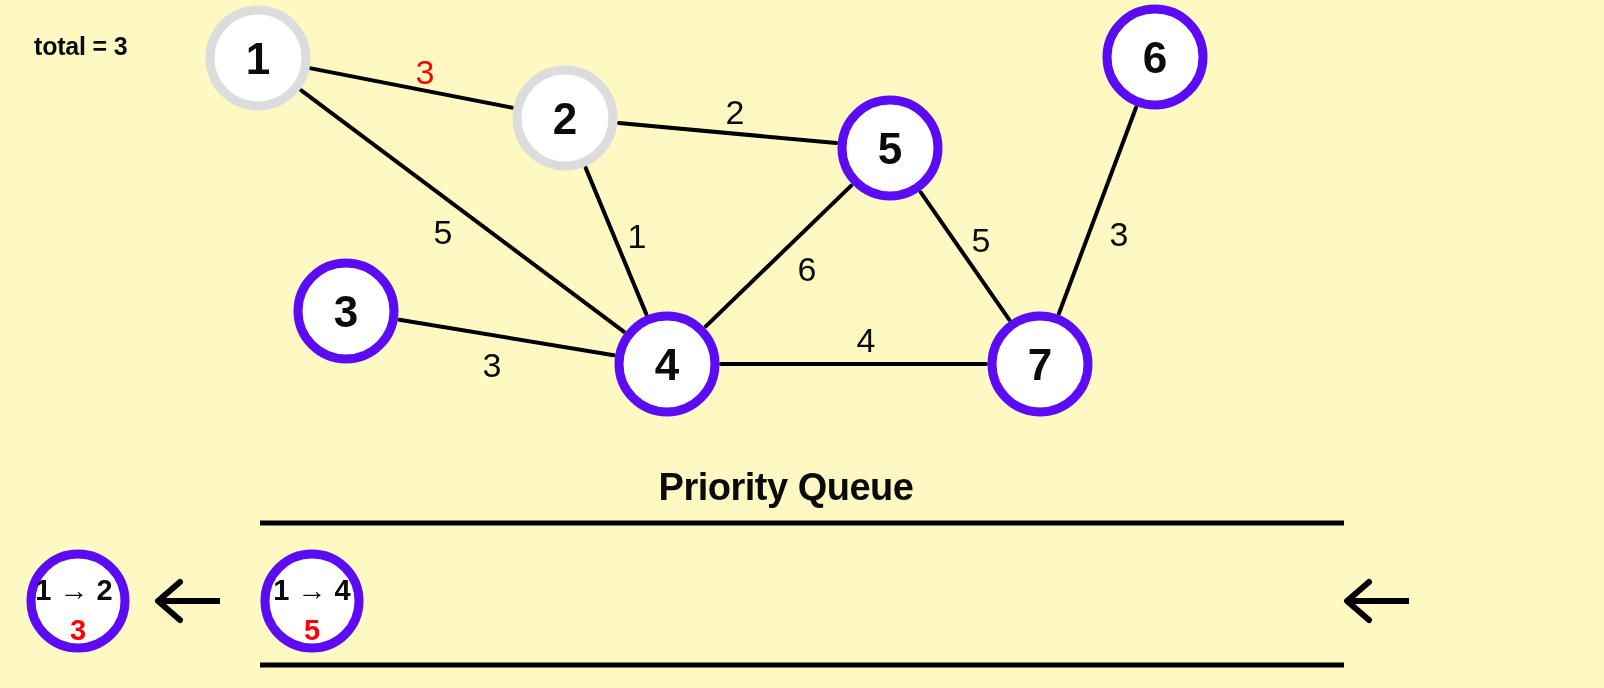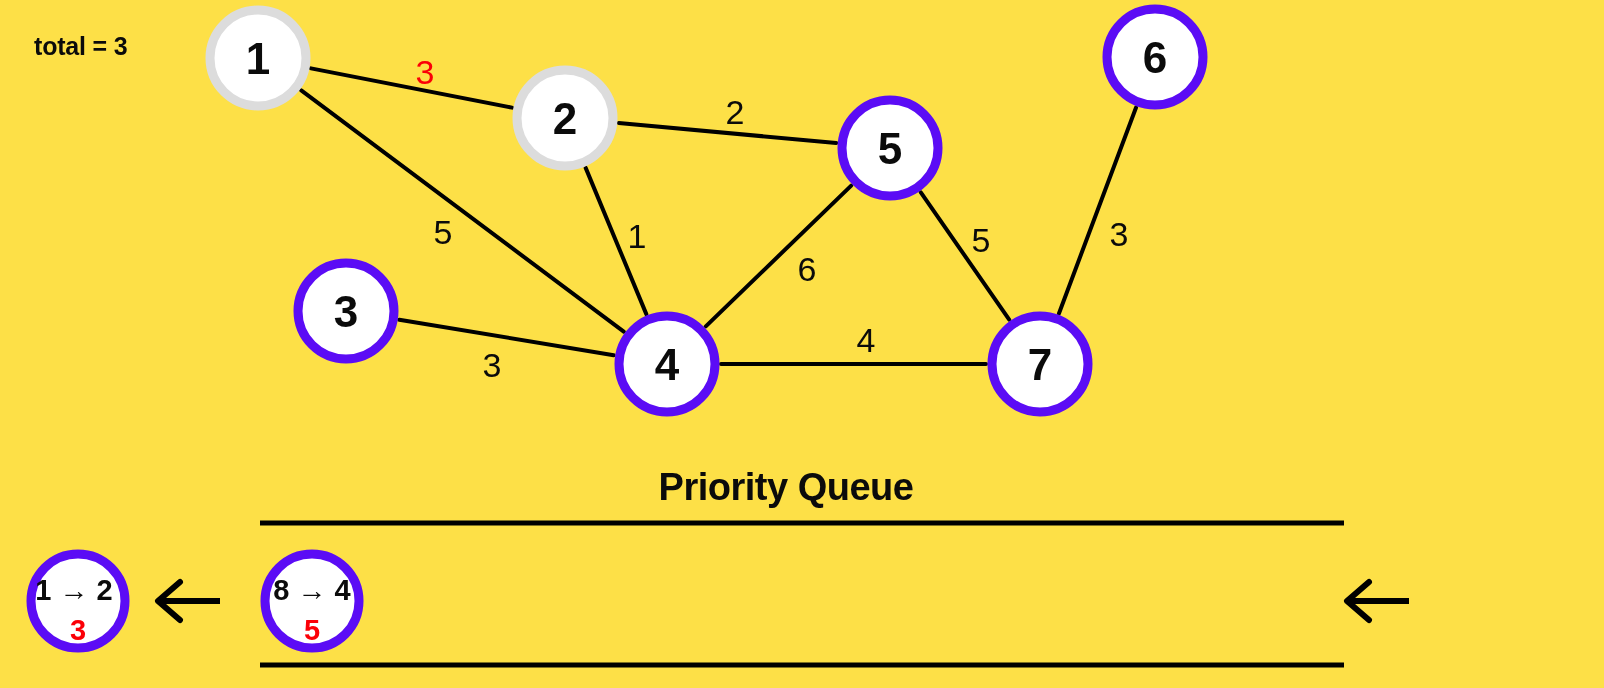--- a/index.html
+++ b/index.html
@@ -7,21 +7,21 @@
     padding: 0;
     background: #ffffff;
   }
   body {
     font-family: "Liberation Sans", sans-serif;
   }
   #stage {
     position: relative;
     width: 1604px;
     height: 688px;
-    background: #fde047;
+    background: #fef9c3;
     overflow: hidden;
   }
   #graph-svg {
     position: absolute;
     left: 0;
     top: 0;
     width: 1604px;
     height: 688px;
   }
   .total-label {
@@ -144,17 +144,17 @@
       <div class="edge-weight" style="left: 443px; top: 232px;">5</div>
       <div class="edge-weight" style="left: 735px; top: 112px;">2</div>
       <div class="edge-weight" style="left: 637px; top: 236px;">1</div>
       <div class="edge-weight" style="left: 492px; top: 365px;">3</div>
       <div class="edge-weight" style="left: 807px; top: 269px;">6</div>
       <div class="edge-weight" style="left: 866px; top: 340px;">4</div>
       <div class="edge-weight" style="left: 981px; top: 240px;">5</div>
       <div class="edge-weight" style="left: 1119px; top: 234px;">3</div>
       <div class="q-item-top" style="left: 74px; top: 590px;">1 → 2</div>
       <div class="q-item-bot" style="left: 78px; top: 630px;">3</div>
-      <div class="q-item-top" style="left: 312px; top: 590px;">8 → 4</div>
+      <div class="q-item-top" style="left: 312px; top: 590px;">1 → 4</div>
       <div class="q-item-bot" style="left: 312px; top: 630px;">5</div>
     </div>
 
 </div>
 
 </body></html>

